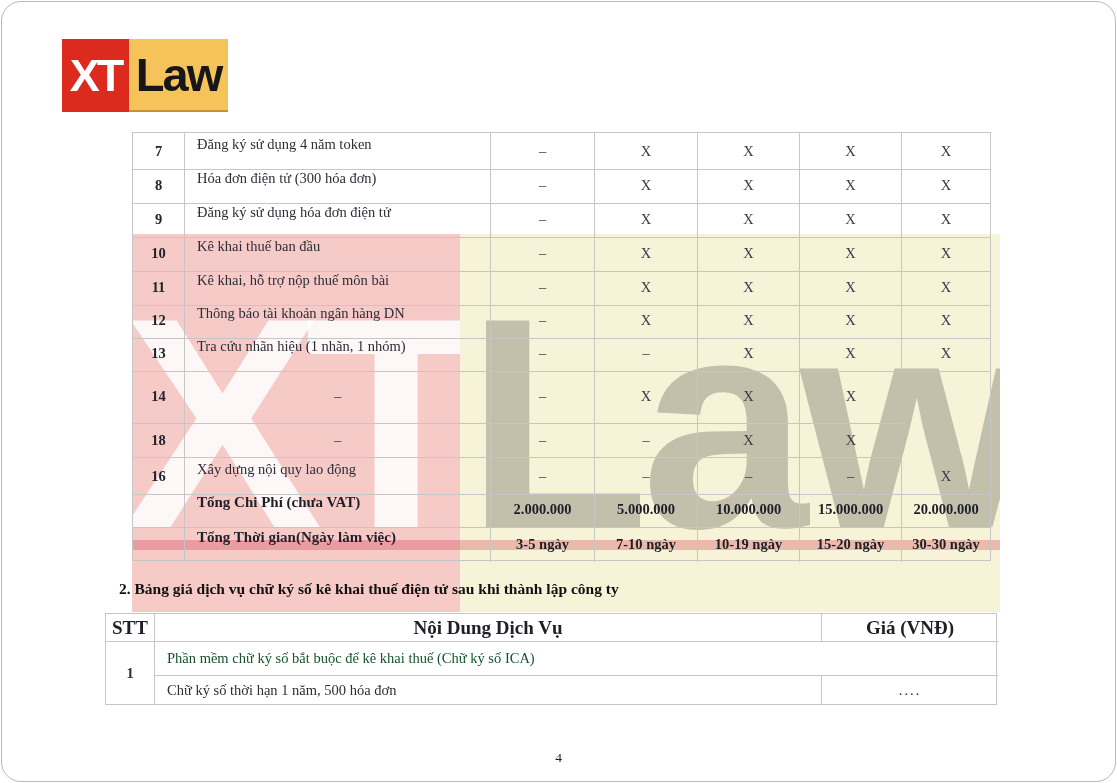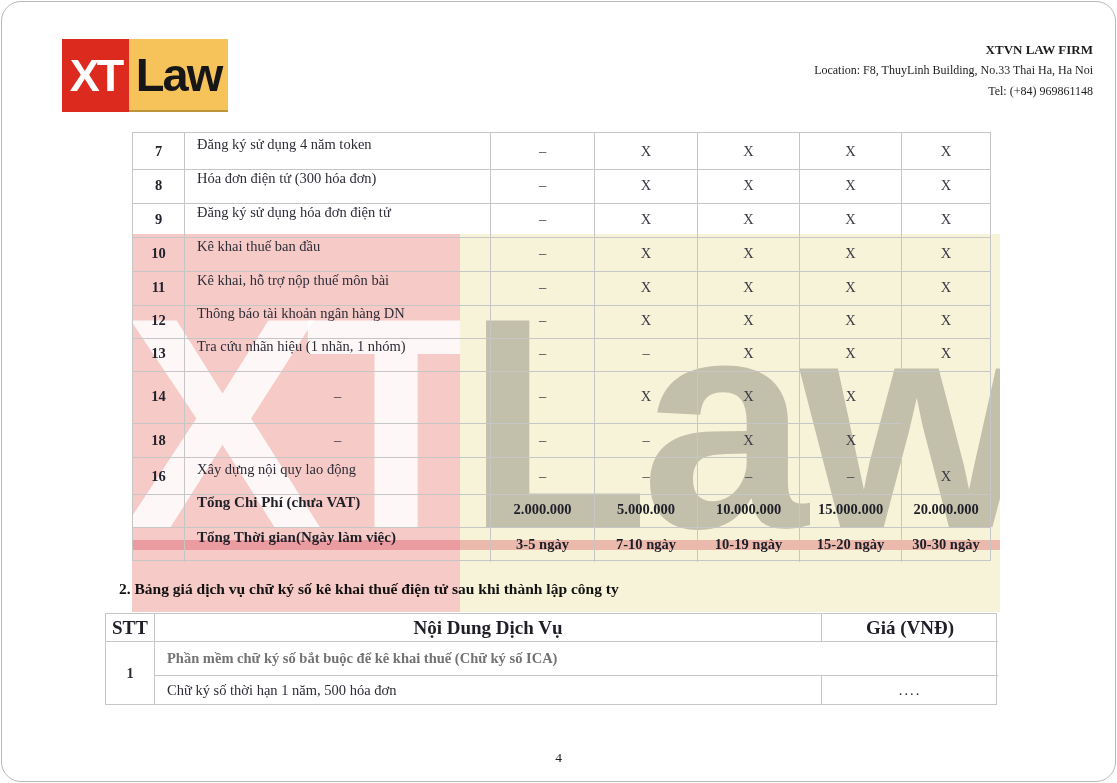--- a/index.html
+++ b/index.html
@@ -55,42 +55,37 @@
             border:1px solid #c6c6c6; color:#2d2d38; background:transparent; }
   .t2head { display:grid; grid-template-columns:49px 667px 176px; height:28px; }
   .t2head .hc { border-right:1px solid #c6c6c6; border-bottom:1px solid #c6c6c6;
                 display:flex; align-items:center; justify-content:center;
                 font-weight:bold; font-size:19px; color:#1f1f28; }
   .t2head .hc:last-child { border-right:none; }
   .t2body { display:grid; grid-template-columns:49px 843px; }
   .t2-no { border-right:1px solid #c6c6c6; display:flex; align-items:center;
            justify-content:center; font-weight:bold; font-size:14.5px; }
   .t2-r1a { height:34px; display:flex; align-items:center; padding-left:12px;
-            border-bottom:1px solid #c6c6c6; font-weight:bold; font-size:14.5px; color:#737373; }
+            border-bottom:1px solid #c6c6c6; font-weight:normal; font-size:14.5px; color:#14532d; }
   .t2-r1b { display:grid; grid-template-columns:667px 176px; height:28px; }
   .t2-r1b .bc { display:flex; align-items:center; font-size:14.5px; }
   .t2-r1b .bc.svc { padding-left:12px; border-right:1px solid #c6c6c6; }
   .t2-r1b .bc.price { justify-content:center; letter-spacing:2px; }
   
   .page-number { position:absolute; left:0; top:748px; width:100%; text-align:center;
                  font-size:13.5px; color:#1d1d1d; z-index:2; }
 </style>
 </head>
 <body>
 
 <div class="page">
 
   <div class="logo">
     <div class="logo-xt">XT</div>
     <div class="logo-law">Law</div>
-  </div>
-  <div class="header-info">
-    <div class="firm-name">XTVN LAW FIRM</div>
-    <div class="firm-line">Location: F8, ThuyLinh Building, No.33 Thai Ha, Ha Noi</div>
-    <div class="firm-line">Tel: (+84) 969861148</div>
   </div>
 
   <div class="watermark">
     <div class="wm-red">
         <span>XT</span>
       </div>
     <div class="wm-yellow">
         <span>Law</span>
       </div>
     <div class="wm-underline"></div>

